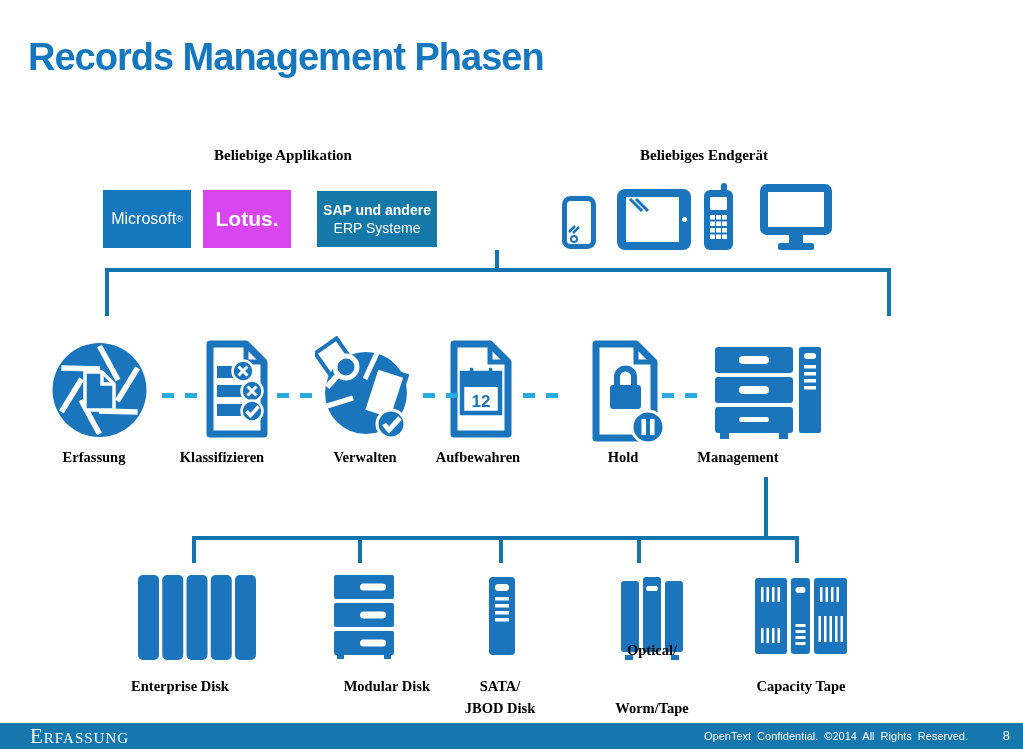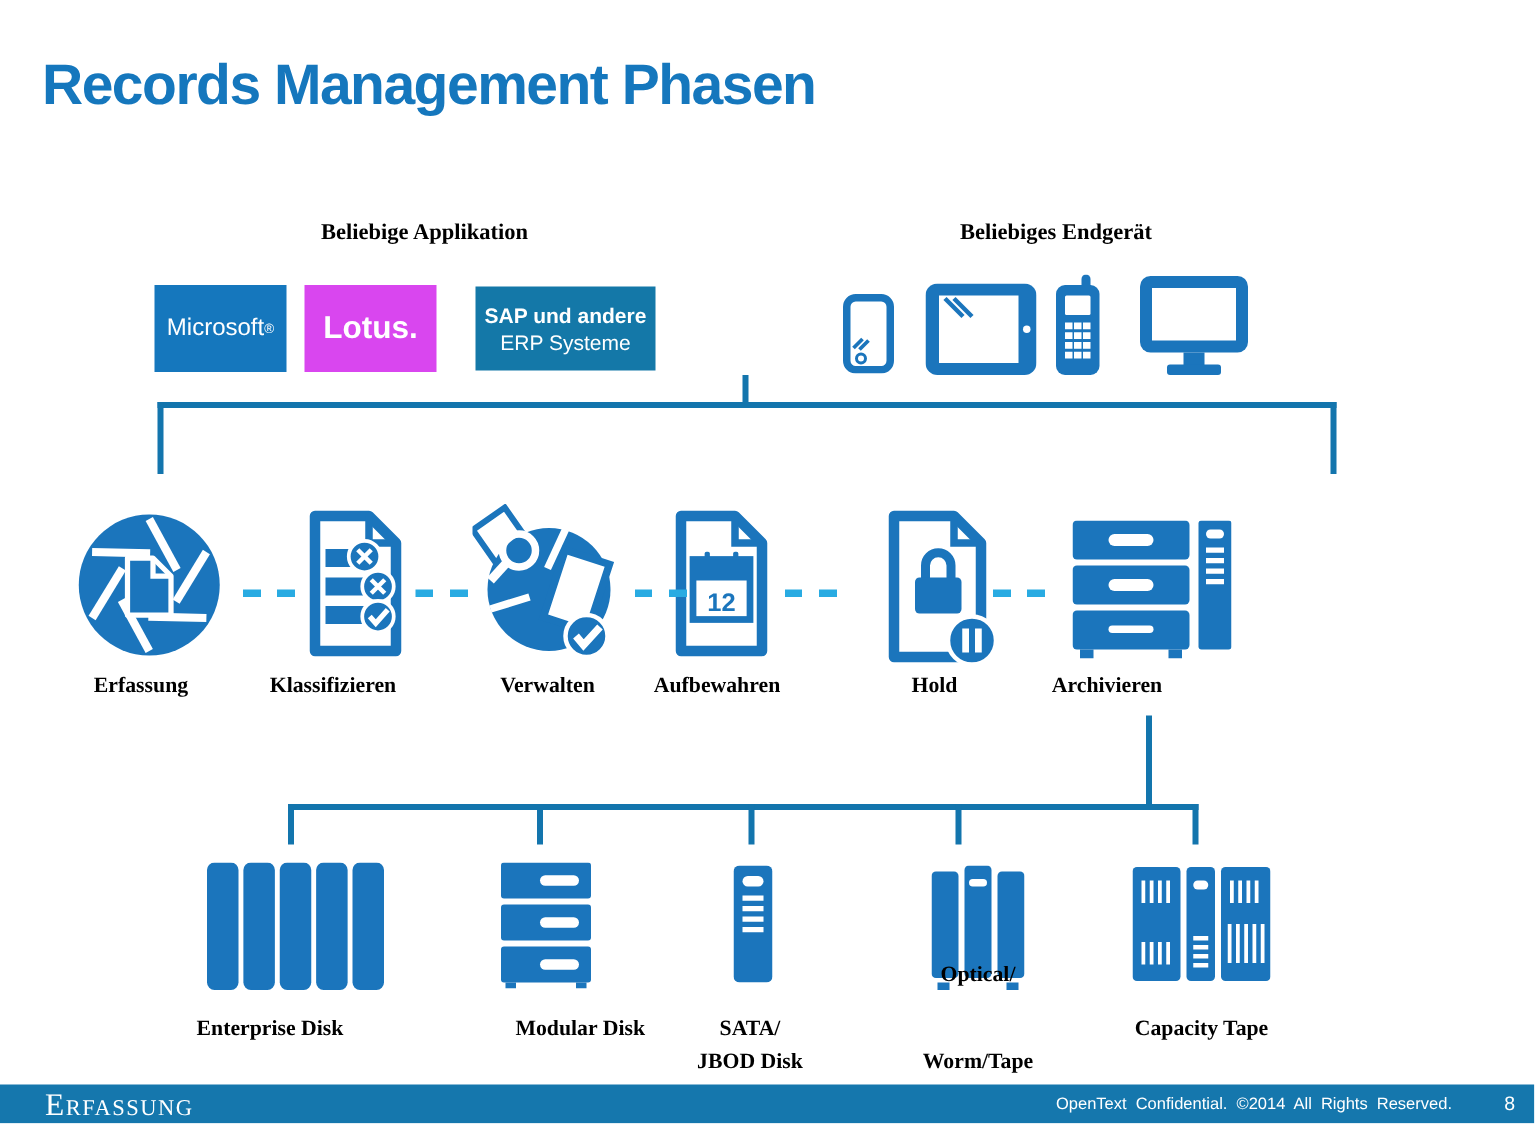--- a/index.html
+++ b/index.html
@@ -195,21 +195,21 @@
   <div class="dash" style="left:277px;width:36px;"></div>
   <div class="dash" style="left:423px;width:36px;"></div>
   <div class="dash" style="left:523px;width:36px;"></div>
   <div class="dash" style="left:662px;width:36px;"></div>
 
   <div class="plabel" style="left:24px;">Erfassung</div>
   <div class="plabel" style="left:152px;">Klassifizieren</div>
   <div class="plabel" style="left:295px;">Verwalten</div>
   <div class="plabel" style="left:408px;">Aufbewahren</div>
   <div class="plabel" style="left:553px;">Hold</div>
-  <div class="plabel" style="left:668px;">Archivieren</div>
+  <div class="plabel" style="left:668px;">Management</div>
 
   <div class="vline" style="left:764px;top:477px;width:4px;height:61px;"></div>
   <div class="hline" style="left:192px;top:536px;width:607px;height:4px;"></div>
   <div class="vline" style="left:192px;top:536px;width:4px;height:27px;"></div>
   <div class="vline" style="left:358px;top:536px;width:4px;height:27px;"></div>
   <div class="vline" style="left:499px;top:536px;width:4px;height:27px;"></div>
   <div class="vline" style="left:637px;top:536px;width:4px;height:27px;"></div>
   <div class="vline" style="left:795px;top:536px;width:4px;height:27px;"></div>
 
   <svg class="abs" style="left:138px;top:575px;" width="118" height="85" viewBox="0 0 118 85">

